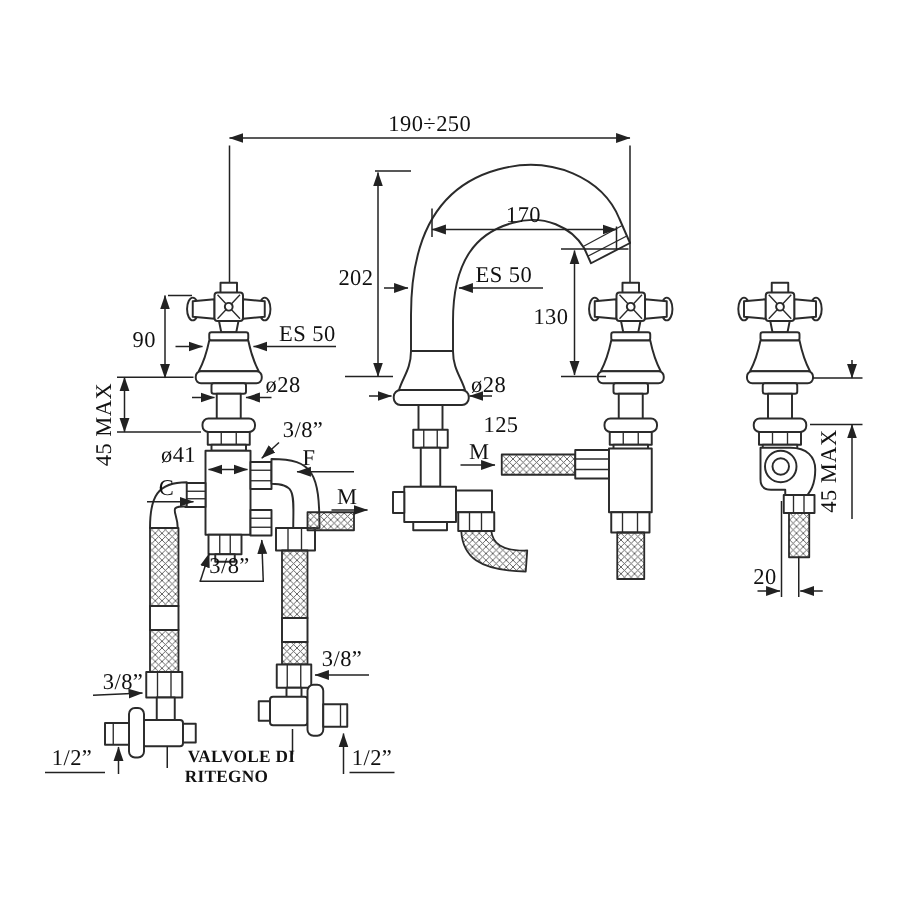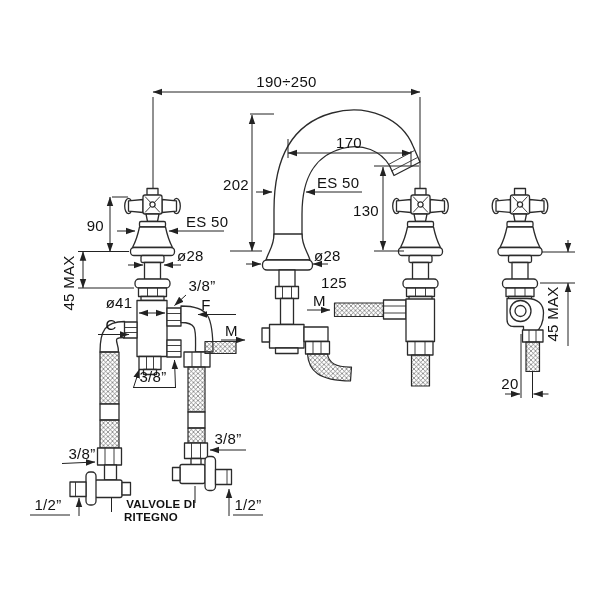--- a/index.html
+++ b/index.html
@@ -1,17 +1,17 @@
 <!DOCTYPE html>
 <html><head>
 <meta charset="utf-8">
 <style>
   html,body{margin:0;padding:0;background:#fff;}
   .stage{position:relative;width:600px;height:600px;background:#fff;overflow:hidden;
-         font-family:Liberation Sans, sans-serif;}
+         font-family:Liberation Serif, serif;}
   svg{display:block}
   .part{fill:#fff;stroke:#2b2b2b;stroke-width:1.3;stroke-linejoin:round;stroke-linecap:round;}
   .braid{fill:url(#braid);stroke:#2b2b2b;stroke-width:1.2;stroke-linejoin:round;}
   .thin{fill:none;stroke:#2b2b2b;stroke-width:0.9;}
   .dim{fill:none;stroke:#222;stroke-width:1;}
   .dtx{fill:#111;font-size:15px;letter-spacing:.3px;}
   .dtb{fill:#111;font-size:11.5px;font-weight:bold;letter-spacing:.2px;}
 </style>
 </head>
 <body>

